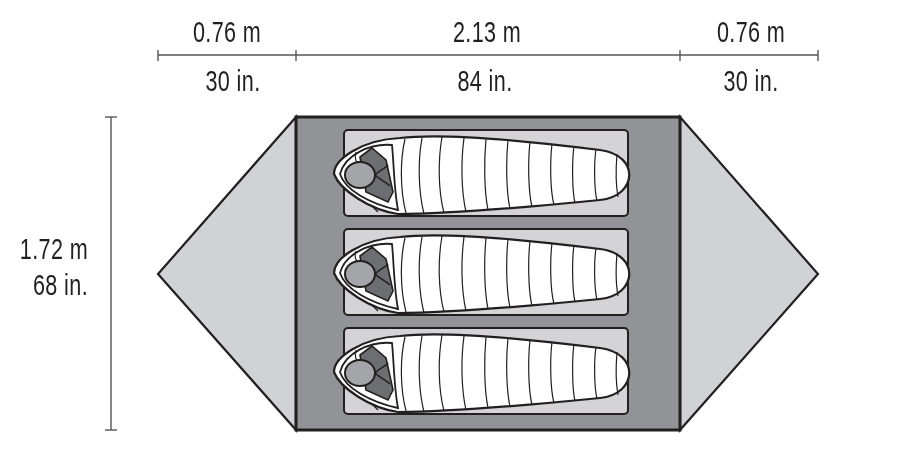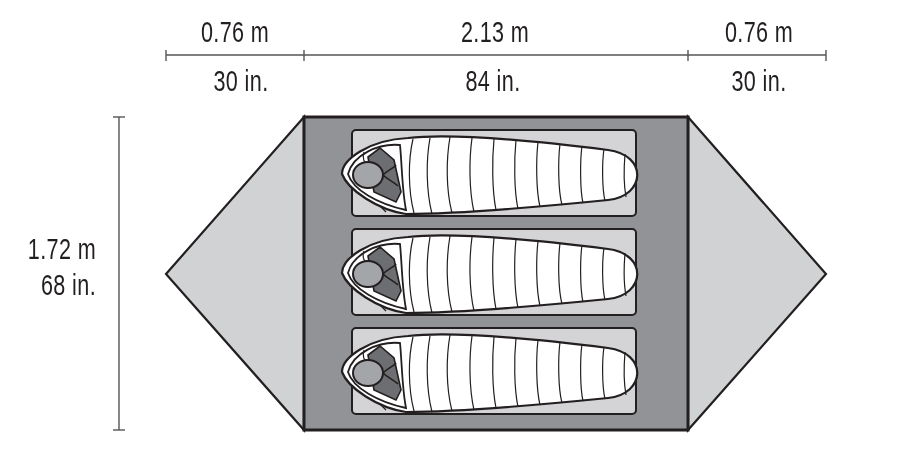--- a/index.html
+++ b/index.html
@@ -1,17 +1,17 @@
 <!DOCTYPE html>
 <html><head>
   <meta charset="utf-8">
   <style>
     html, body { margin: 0; padding: 0; background: #ffffff; }
     body { width: 907px; height: 472px; position: relative; overflow: hidden; }
-    .canvas { position: absolute; left: 8px; top: 0; width: 717px; height: 472px; }
+    .canvas { position: absolute; left: 0; top: 0; width: 717px; height: 472px; }
     .dim-label {
       position: absolute;
       font-family: "Liberation Sans", sans-serif;
       color: #231f20;
       font-size: 30px;
       line-height: 30px;
       white-space: nowrap;
       transform: scaleX(0.72);
       transform-origin: center top;
       text-align: center;

